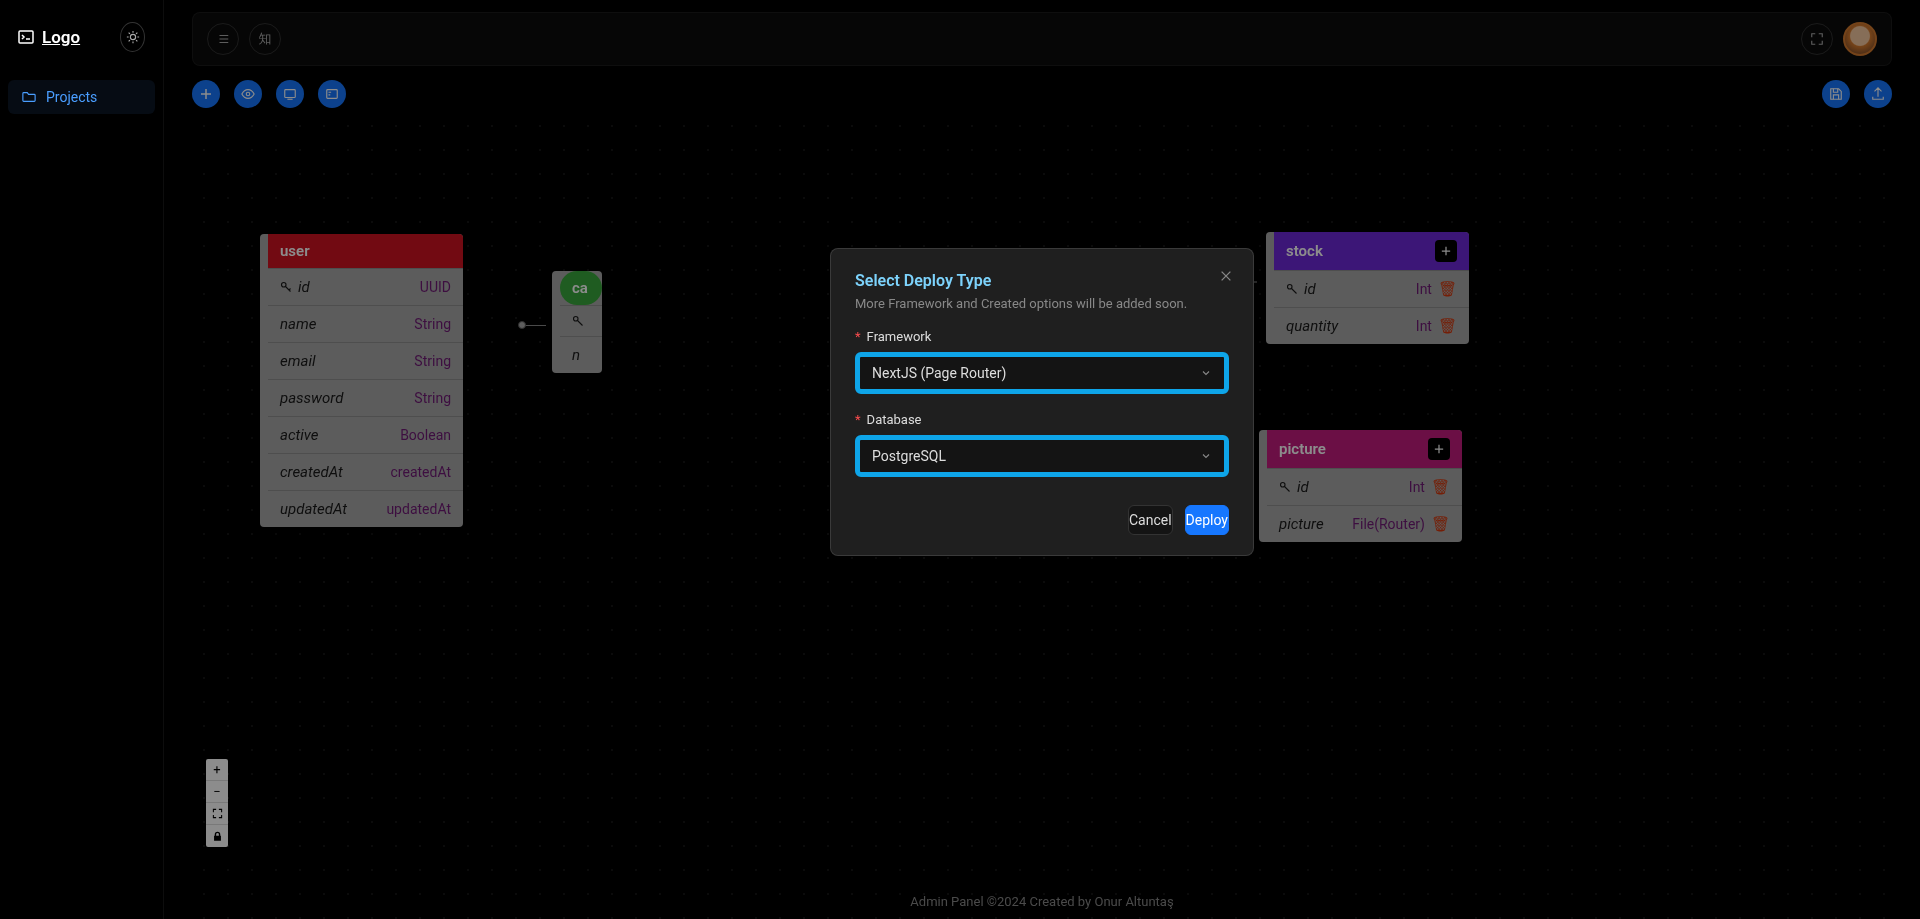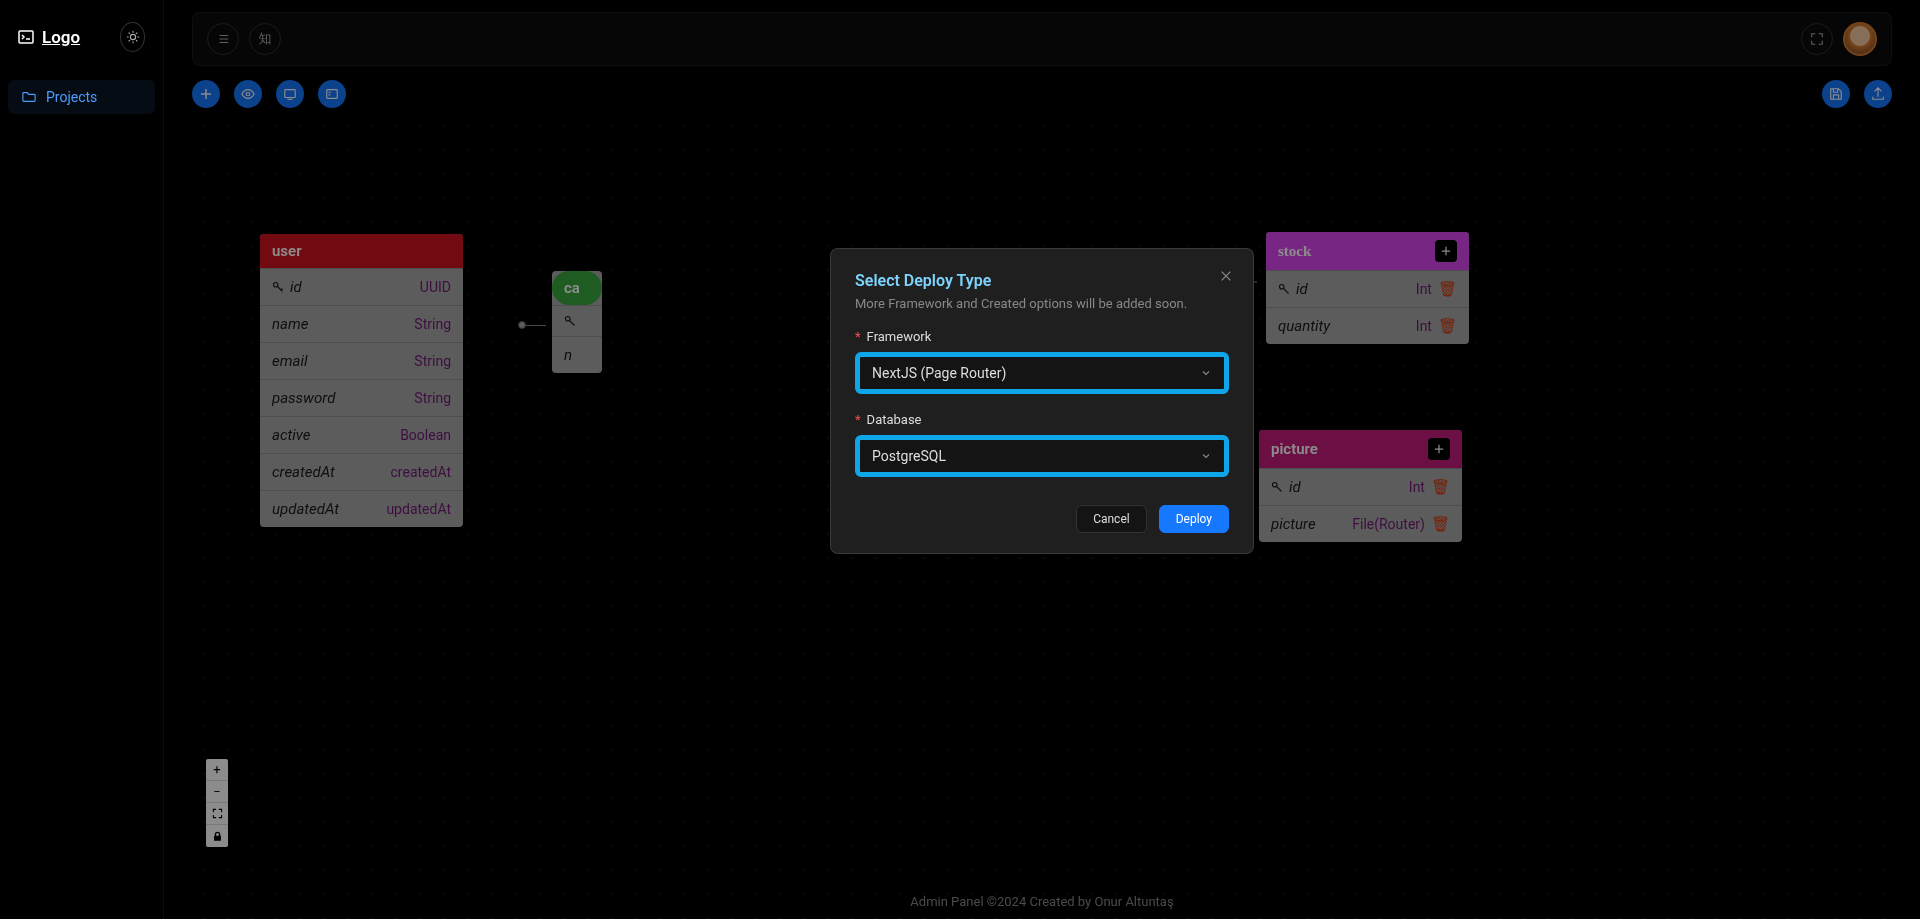--- a/index.html
+++ b/index.html
@@ -70,20 +70,21 @@
   flex: 1; position: relative; margin: 6px 28px 0 28px;
   background-image: radial-gradient(rgba(255,255,255,0.08) 1px, transparent 1px);
   background-size: 24px 24px;
   overflow: hidden;
 }
 
 .entity {
   position: absolute; width: 203px;
   background: #a8a8a8; border-radius: 4px; overflow: hidden;
   box-shadow: 0 2px 8px rgba(0,0,0,0.5);
+  padding-left: 8px;
 }
 .entity-header {
   padding: 8px 12px; font-weight: 600; font-size: 15px;
   display: flex; align-items: center; justify-content: space-between; color: #fff;
 }
 .entity-header .add-icon {
   width: 22px; height: 22px; border-radius: 4px; background: #000;
   display: flex; align-items: center; justify-content: center; cursor: pointer;
 }
 .entity-row {
@@ -139,21 +140,21 @@
 .modal-close { position: absolute; top: 20px; right: 20px; color: #888; cursor: pointer; font-size: 16px; }
 .form-label { font-size: 13px; color: #ddd; margin-top: 18px; display: flex; align-items: center; gap: 6px; }
 .form-label .req { color: #ff4d4f; }
 .select {
   margin-top: 8px; width: 100%; background: #141414; border: 5px solid #0ea5e9;
   border-radius: 6px; padding: 8px 12px; font-size: 14px; color: #ddd;
   display: flex; align-items: center; justify-content: space-between; cursor: pointer;
 }
 .modal-actions { display: flex; justify-content: flex-end; gap: 12px; margin-top: 28px; }
 .btn {
-  padding: 6px 16px; border-radius: 6px; font-size: 12px; cursor: pointer;
+  padding: 6px 0; border-radius: 6px; font-size: 14px; cursor: pointer;
   border: 1px solid #333; background: #141414; color: #ddd; text-align: center;
 }
 .btn-primary { background: #1677ff; border-color: #1677ff; color: #fff; }
 
 svg { display: block; }
 </style>
 </head>
 <body>
 
 <div class="app">
@@ -337,21 +338,21 @@
             <span class="trash">🗑</span>
           </div>
         <div class="entity-row" style="justify-content:flex-end;">
             <span class="field-type">ateTime</span>
             <span class="trash">🗑</span>
           </div>
 
       </div>
 
       <div class="entity" style="left:1074px; top:118px;">
-        <div class="entity-header" style="background:#d946ef;font-family:Liberation Serif, serif;">
+        <div class="entity-header" style="background:#6d28d9;">
           <span>stock</span>
           <div class="add-icon">
               <svg width="10" height="10" viewBox="0 0 12 12" stroke="#fff" stroke-width="1.5">
                 <path d="M6 1v10M1 6h10"></path>
               </svg>
             </div>
         </div>
         <div class="entity-row">
           <div class="field-left">
               <svg width="12" height="12" viewBox="0 0 16 16" fill="none" stroke="currentColor" stroke-width="1.5">

